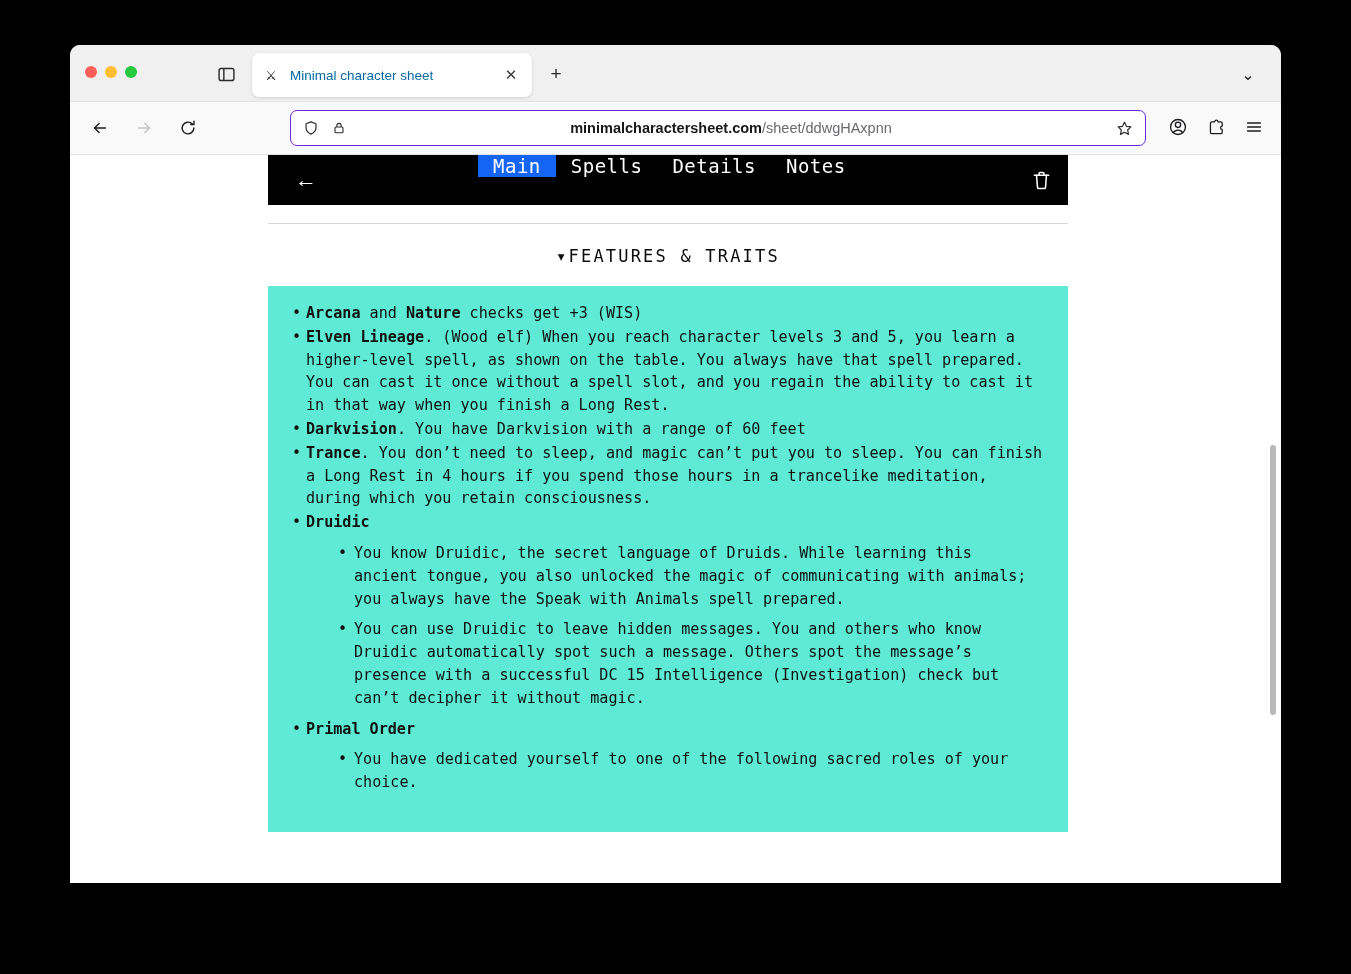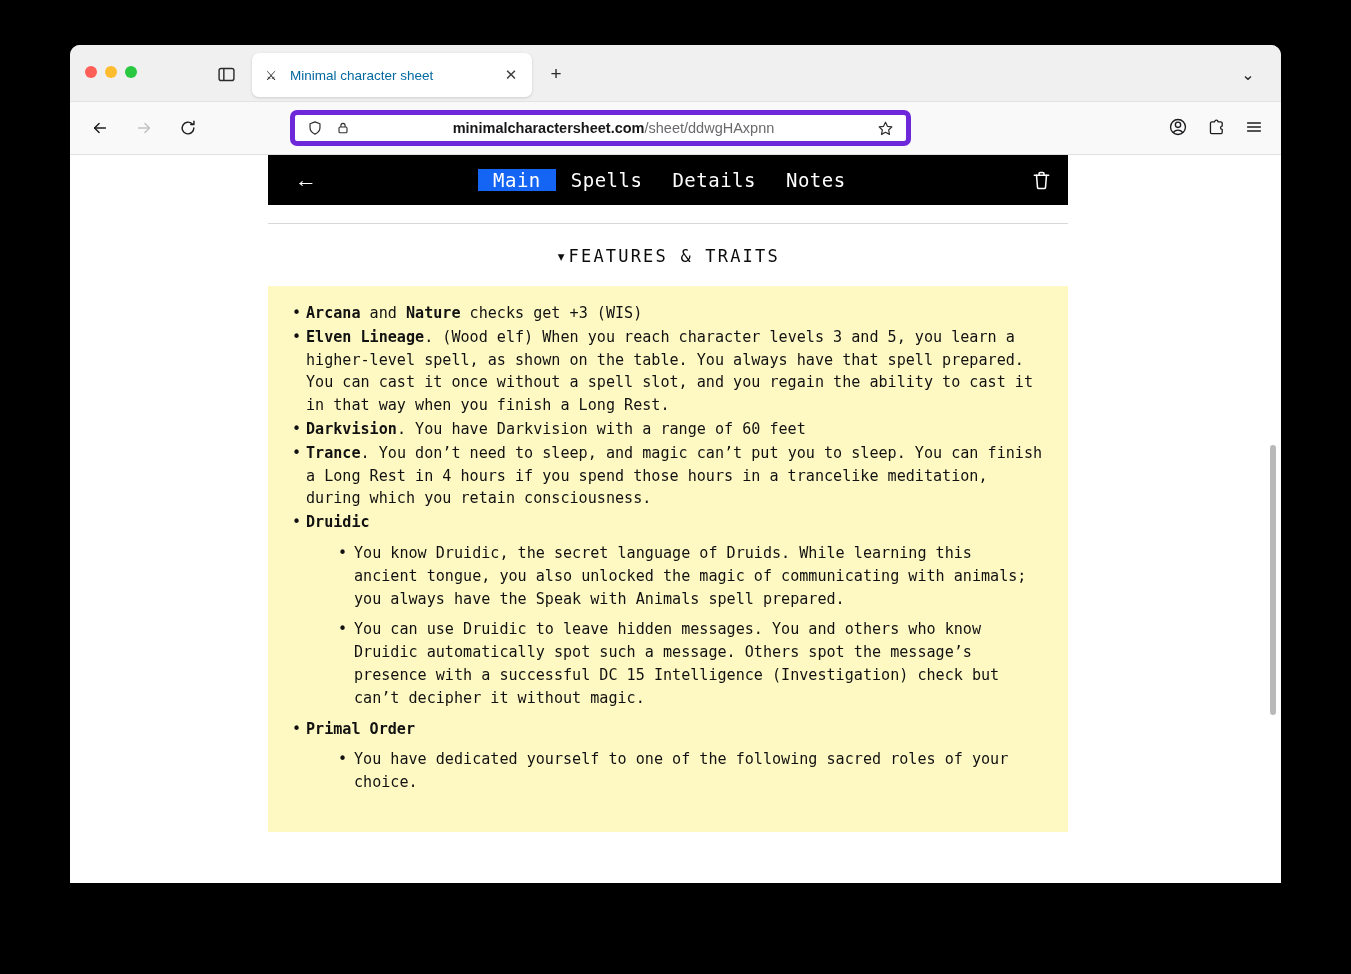--- a/index.html
+++ b/index.html
@@ -132,24 +132,24 @@
     border-radius: 6px;
     flex: none;
   }
   .nav-btn.disabled { color: #bdbdc0; }
   .nav-btn:first-child { margin-left: 14px; }
 
   .urlbar {
     position: absolute;
     left: 220px;
     top: 8px;
-    width: 621px;
+    width: 856px;
     height: 36px;
     background: #ffffff;
-    border: 5px solid #6d28d9;
+    border: 1px solid #6d28d9;
     border-radius: 7px;
     display: flex;
     align-items: center;
     box-sizing: border-box;
     padding: 0 10px;
   }
   .url-icon {
     width: 20px; height: 20px;
     display: flex; align-items: center; justify-content: center;
     color: #2c2c2e;
@@ -206,21 +206,21 @@
     width: 76px;
     height: 50px;
     display: flex;
     align-items: center;
     justify-content: center;
     color: #ffffff;
     font-size: 22px;
   }
   .appbar-tabs {
     display: flex;
-    align-items: center;
+    align-items: flex-start;
     height: 50px;
     margin-left: 134px;
   }
   .appbar-tab {
     display: flex;
     align-items: center;
     padding: 0 15px;
     color: #ffffff;
     font-family: "DejaVu Sans Mono", monospace;
     font-size: 19px;
@@ -247,21 +247,21 @@
   .section-title {
     text-align: center;
     font-family: "DejaVu Sans Mono", monospace;
     font-size: 17px;
     letter-spacing: 2.2px;
     color: #0c0c0c;
     margin-top: 22px;
     margin-bottom: 20px;
   }
   .panel {
-    background: #fef9c3;
+    background: #5eead4;
     padding: 16px 22px 30px 22px;
     font-family: "DejaVu Sans Mono", monospace;
     font-size: 15.1px;
     line-height: 22.8px;
     color: #111111;
   }
   ul.feat {
     list-style: none;
     margin: 0;
     padding: 0;

